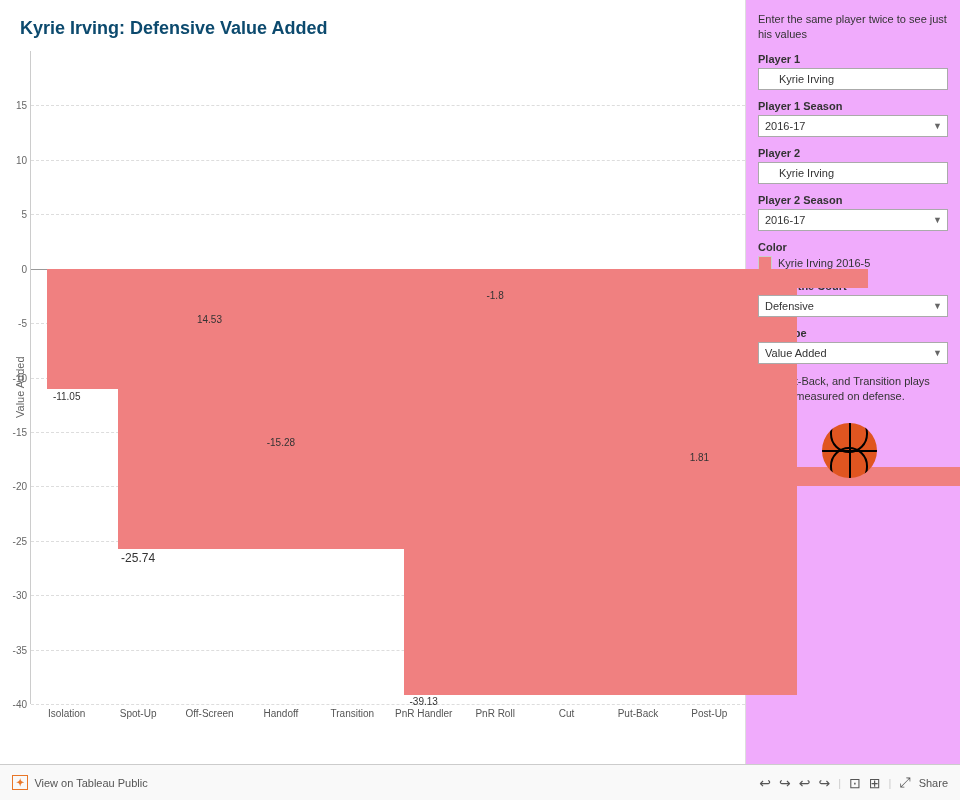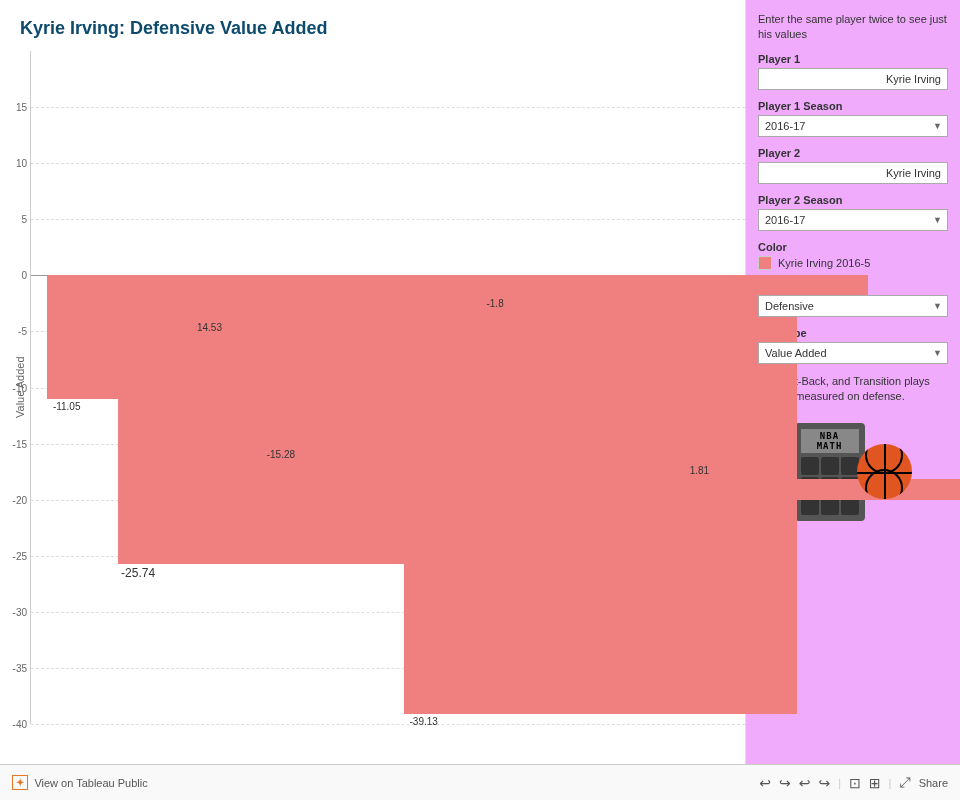--- a/index.html
+++ b/index.html
@@ -24,21 +24,21 @@
     .x-axis-labels { display: flex; border-left: 1px solid transparent; }
     .x-label { flex: 1; text-align: center; font-size: 10px; color: #555; padding: 4px 2px; line-height: 1.2; }
     
     
     .right-panel { width: 215px; background: #f0abfc; border-left: 1px solid #ddd; padding: 12px; display: flex; flex-direction: column; gap: 10px; overflow-y: auto; }
     
     .instruction-text { font-size: 11px; color: #333; line-height: 1.4; }
     
     .field-label { font-size: 11px; font-weight: bold; color: #333; margin-bottom: 3px; }
     
-    .text-input { width: 100%; border: 1px solid #aaa; background: #fff; padding: 4px 6px; font-size: 11px; color: #333; text-align: right; }
+    .text-input { width: 100%; border: 1px solid #aaa; background: #fff; padding: 4px 20px; font-size: 11px; color: #333; }
     
     .select-input { width: 100%; border: 1px solid #aaa; background: #fff; padding: 4px 6px; font-size: 11px; color: #333; appearance: none; -webkit-appearance: none; cursor: pointer; }
     
     .select-wrapper { position: relative; }
     .select-wrapper::after { content: '▼'; position: absolute; right: 6px; top: 50%; transform: translateY(-50%); font-size: 9px; color: #666; pointer-events: none; }
     
     .color-row { display: flex; align-items: center; gap: 6px; }
     .color-swatch { width: 14px; height: 14px; background: #f08080; border: 1px solid #ccc; flex-shrink: 0; }
     .color-label { font-size: 11px; color: #333; }
     
@@ -118,20 +118,32 @@
               <div style="position: absolute; width: 55%; left: 32.25%; background-color: rgb(240, 128, 128); top: 33.3333%; height: 25.4667%;"></div>
               <div style="position: absolute; font-size: 10px; color: rgb(51, 51, 51); white-space: nowrap; left: 32.25%; width: 5.5%; text-align: center; top: 59.1%;">-15.28</div>
               <div style="position: absolute; width: 55%; left: 52.25%; background-color: rgb(240, 128, 128); top: 33.3333%; height: 65.2167%;"></div>
               <div style="position: absolute; font-size: 10px; color: rgb(51, 51, 51); white-space: nowrap; left: 52.25%; width: 5.5%; text-align: center; top: 98.85%;">-39.13</div>
               <div style="position: absolute; width: 55%; left: 62.25%; background-color: rgb(240, 128, 128); top: 33.3333%; height: 3%;"></div>
               <div style="position: absolute; font-size: 10px; color: rgb(51, 51, 51); white-space: nowrap; left: 62.25%; width: 5.5%; text-align: center; top: 36.6333%;">-1.8</div>
               <div style="position: absolute; width: 55%; left: 92.25%; background-color: rgb(240, 128, 128); bottom: 33.3333%; height: 3.01667%;"></div>
               <div style="position: absolute; font-size: 10px; color: rgb(51, 51, 51); white-space: nowrap; left: 92.25%; width: 5.5%; text-align: left; bottom: 36.85%;">1.81</div>
             </div>
 
+          <div class="x-axis-labels" id="xAxisLabels">
+          <div class="x-label">Isolation</div>
+              <div class="x-label">Spot-Up</div>
+              <div class="x-label">Off-Screen</div>
+              <div class="x-label">Handoff</div>
+              <div class="x-label">Transition</div>
+              <div class="x-label">PnR Handler</div>
+              <div class="x-label">PnR Roll</div>
+              <div class="x-label">Cut</div>
+              <div class="x-label">Put-Back</div>
+              <div class="x-label">Post-Up</div>
+            </div>
         </div>
       </div>
     </div>
 
     <div class="right-panel">
       <div class="instruction-text">Enter the same player twice to see just his values</div>
 
       <div>
         <div class="field-label">Player 1</div>
         <input class="text-input" type="text" value="Kyrie Irving" style="">
@@ -190,34 +202,20 @@
             <option>Points Per Possession</option>
             <option>Frequency</option>
           </select>
         </div>
       </div>
 
       <div class="note-text">Cut, Put-Back, and Transition plays are not measured on defense.</div>
 
       <div class="logo-area">
         <div class="nba-math-logo">
-          <div class="calculator">
-            <div class="calc-display">NBA MATH</div>
-            <div class="calc-buttons">
-              <div class="calc-btn"></div>
-              <div class="calc-btn"></div>
-              <div class="calc-btn"></div>
-              <div class="calc-btn"></div>
-              <div class="calc-btn"></div>
-              <div class="calc-btn"></div>
-              <div class="calc-btn"></div>
-              <div class="calc-btn"></div>
-              <div class="calc-btn"></div>
-            </div>
-          </div>
           <div class="basketball">
             <div class="basketball-arc1"></div>
             <div class="basketball-arc2"></div>
           </div>
         </div>
       </div>
     </div>
   </div>
 
   <div class="bottom-bar">

